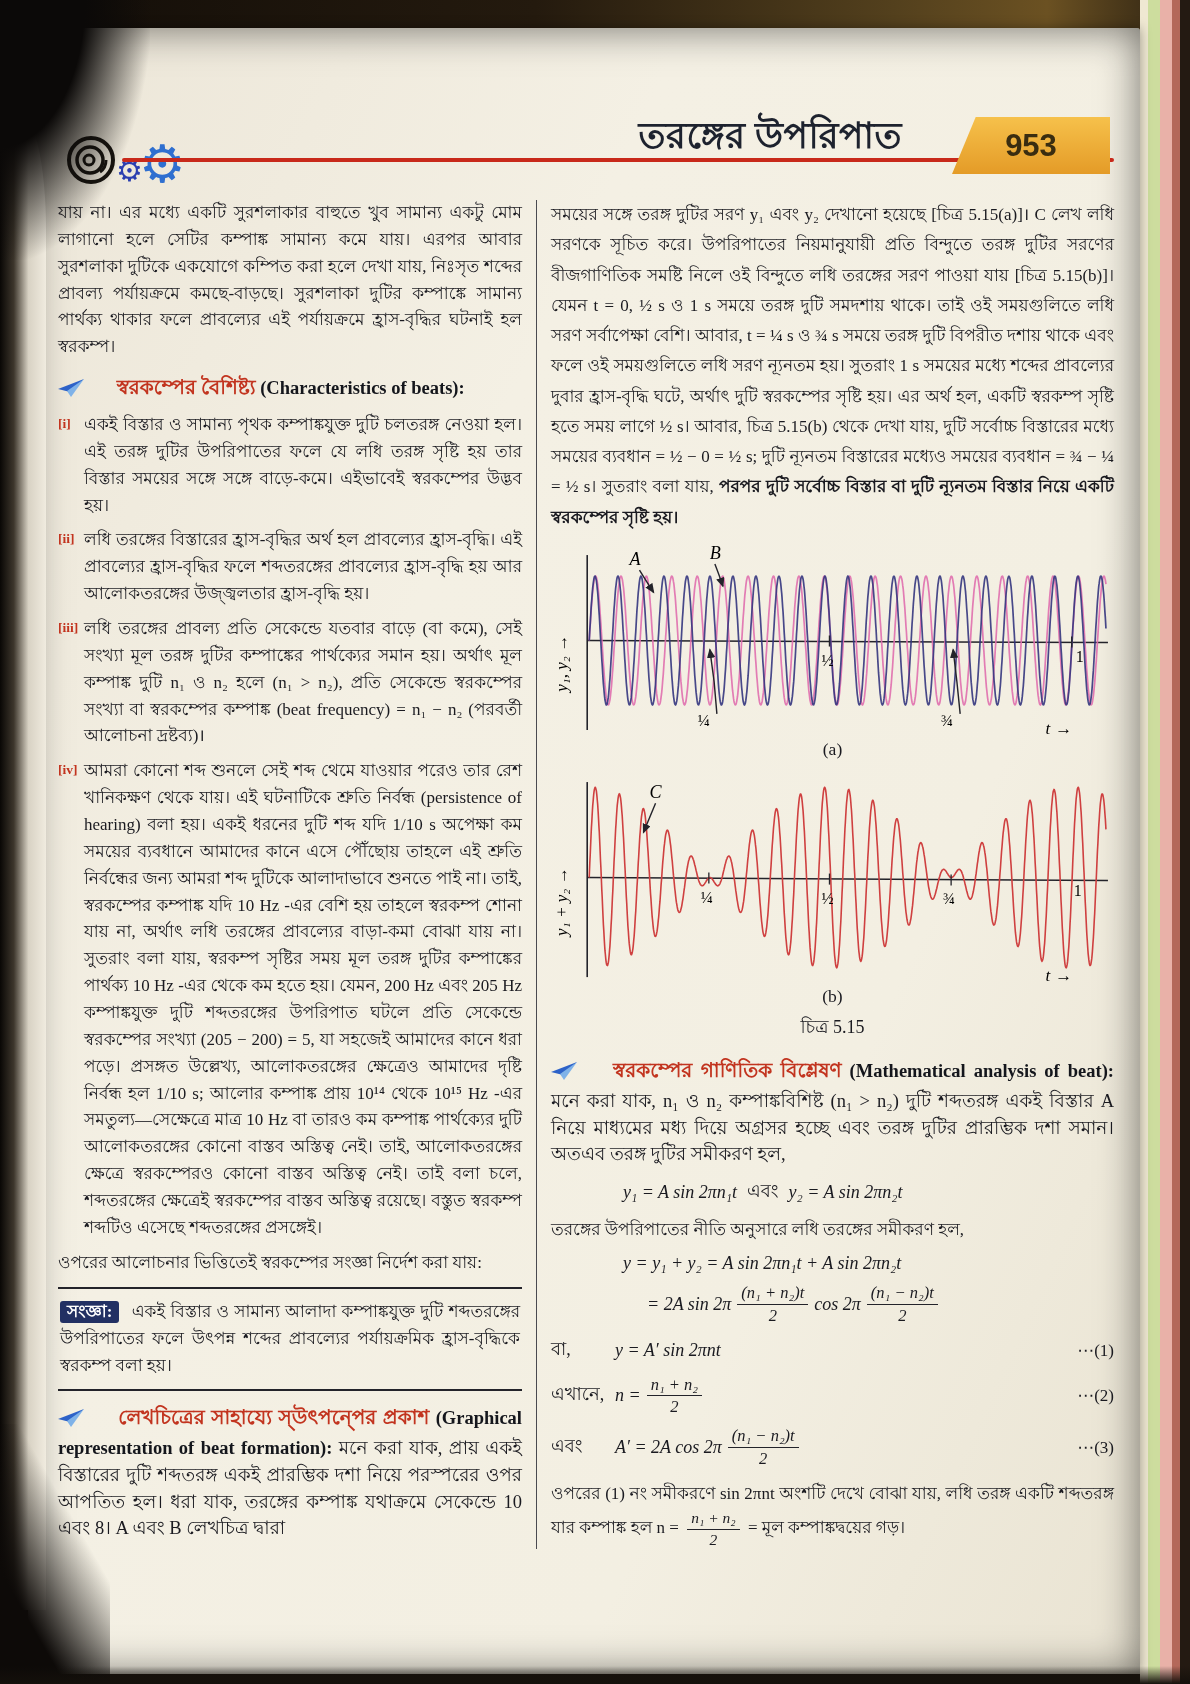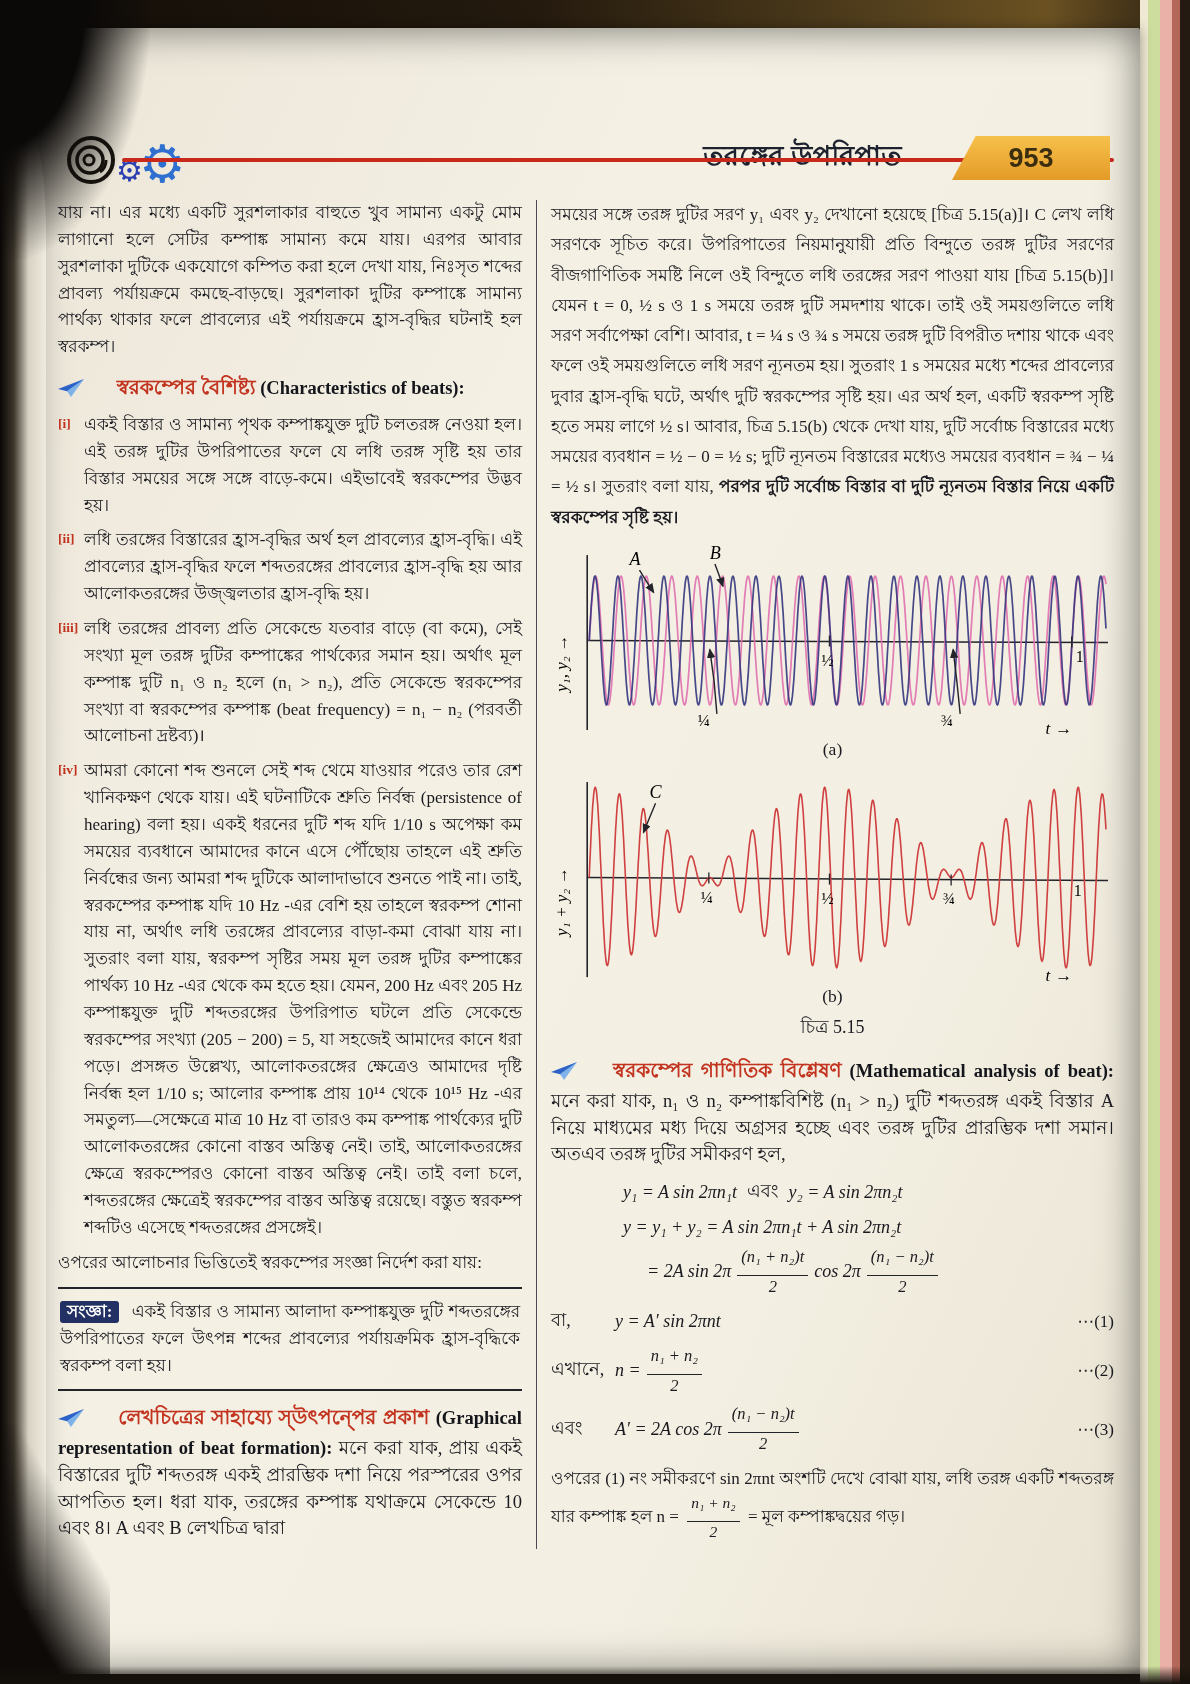--- a/index.html
+++ b/index.html
@@ -31,26 +31,26 @@
     border-radius:10px 3px 0 0;
     box-shadow:0 0 40px rgba(0,0,0,.55) inset, 0 0 12px rgba(0,0,0,.35);
     padding:6px 26px 0 30px;box-sizing:border-box;
   }
 
   
   .hdr{position:relative;height:158px;}
   .logo{position:absolute;left:6px;bottom:6px;display:flex;align-items:flex-end;}
   .gear-sm{font-family:"DejaVu Sans",sans-serif;color:#2b3fb0;font-size:30px;line-height:1;margin-left:-2px;}
   .gear-lg{font-family:"DejaVu Sans",sans-serif;color:#2f6fd0;font-size:52px;line-height:.8;margin-left:-4px;}
-  .h-title{position:absolute;right:212px;bottom:12px;font-size:27px;font-weight:bold;color:#1d222e;letter-spacing:.5px;}
-  .badge{position:absolute;right:4px;bottom:12px;width:158px;height:44px;z-index:2;
+  .h-title{position:absolute;right:212px;bottom:24px;font-size:36px;font-weight:bold;color:#1d222e;letter-spacing:.5px;}
+  .badge{position:absolute;right:4px;bottom:18px;width:158px;height:57px;z-index:2;
     background:linear-gradient(180deg,#f6c14b,#e49b27);
     clip-path:polygon(15% 0,100% 0,100% 100%,0 100%);
     display:flex;align-items:center;justify-content:center;
-    font-weight:bold;font-size:27px;color:#3a2d10;font-family:"Liberation Sans",sans-serif;}
+    font-weight:bold;font-size:31px;color:#3a2d10;font-family:"Liberation Sans",sans-serif;}
   .red-line{position:absolute;left:64px;right:0;bottom:30px;height:4px;background:#c8291a;border-radius:3px;z-index:1;}
 
   
   .cols{display:flex;margin-top:8px;}
   .col-l{width:464px;flex:none;padding-right:14px;border-right:1.6px solid #4a4a50;}
   .col-r{flex:1;padding-left:14px;}
   p{margin:0 0 8px 0;font-size:17px;line-height:1.58;text-align:justify;}
   .col-r p.lead{line-height:1.78;}
   b.inbold{font-weight:bold;}
 
@@ -77,21 +77,21 @@
   
   .eqline{display:flex;align-items:center;margin:9px 0;font-size:18px;}
   .eqline .math{font-style:italic;}
   .eqline .gap{width:10px;}
   .ind1{margin-left:72px;}
   .ind2{margin-left:96px;}
   .eq-label{font-style:normal;width:64px;flex:none;}
   .eqnum{margin-left:auto;font-style:normal;font-size:17px;}
   .frac{display:inline-flex;flex-direction:column;align-items:center;vertical-align:middle;
     margin:0 6px;line-height:1.2;font-size:16.5px;font-style:italic;}
-  .frac .n{padding:0 4px 8px 4px;border-bottom:1.5px solid #23232a;}
+  .frac .n{padding:0 4px 1px 4px;border-bottom:1.5px solid #23232a;}
   .frac .d{padding-top:1px;}
   .closing{font-size:17px;line-height:1.85;text-align:justify;margin-top:4px;}
   .closing .frac{font-size:15.5px;margin:0 4px;}
 </style>
 </head>
 <body>
 
 <div class="top-strip"></div>
 <div class="edge-strips"></div>
 
@@ -232,20 +232,21 @@
         <span>মনে করা যাক, n₁ ও n₂ কম্পাঙ্কবিশিষ্ট (n₁ &gt; n₂) দুটি শব্দতরঙ্গ একই বিস্তার A নিয়ে মাধ্যমের মধ্য দিয়ে অগ্রসর হচ্ছে এবং তরঙ্গ দুটির প্রারম্ভিক দশা সমান। অতএব তরঙ্গ দুটির সমীকরণ হল,</span>
       </div>
 
       <div class="eqline ind1">
         <span class="math">y₁ = A sin 2πn₁t</span>
         <span class="gap"></span>
         <span>এবং</span>
         <span class="gap"></span>
         <span class="math">y₂ = A sin 2πn₂t</span>
       </div>
+      <p>তরঙ্গের উপরিপাতের নীতি অনুসারে লধি তরঙ্গের সমীকরণ হল,</p>
       <div class="eqline ind1">
         <span class="math">y = y₁ + y₂ = A sin 2πn₁t + A sin 2πn₂t</span>
       </div>
       <div class="eqline ind2">
         <span class="math">= 2A sin 2π</span>
         <span class="frac">
           <span class="n">(n₁ + n₂)t</span>
           <span class="d">2</span>
         </span>
         <span class="math">cos 2π</span>

